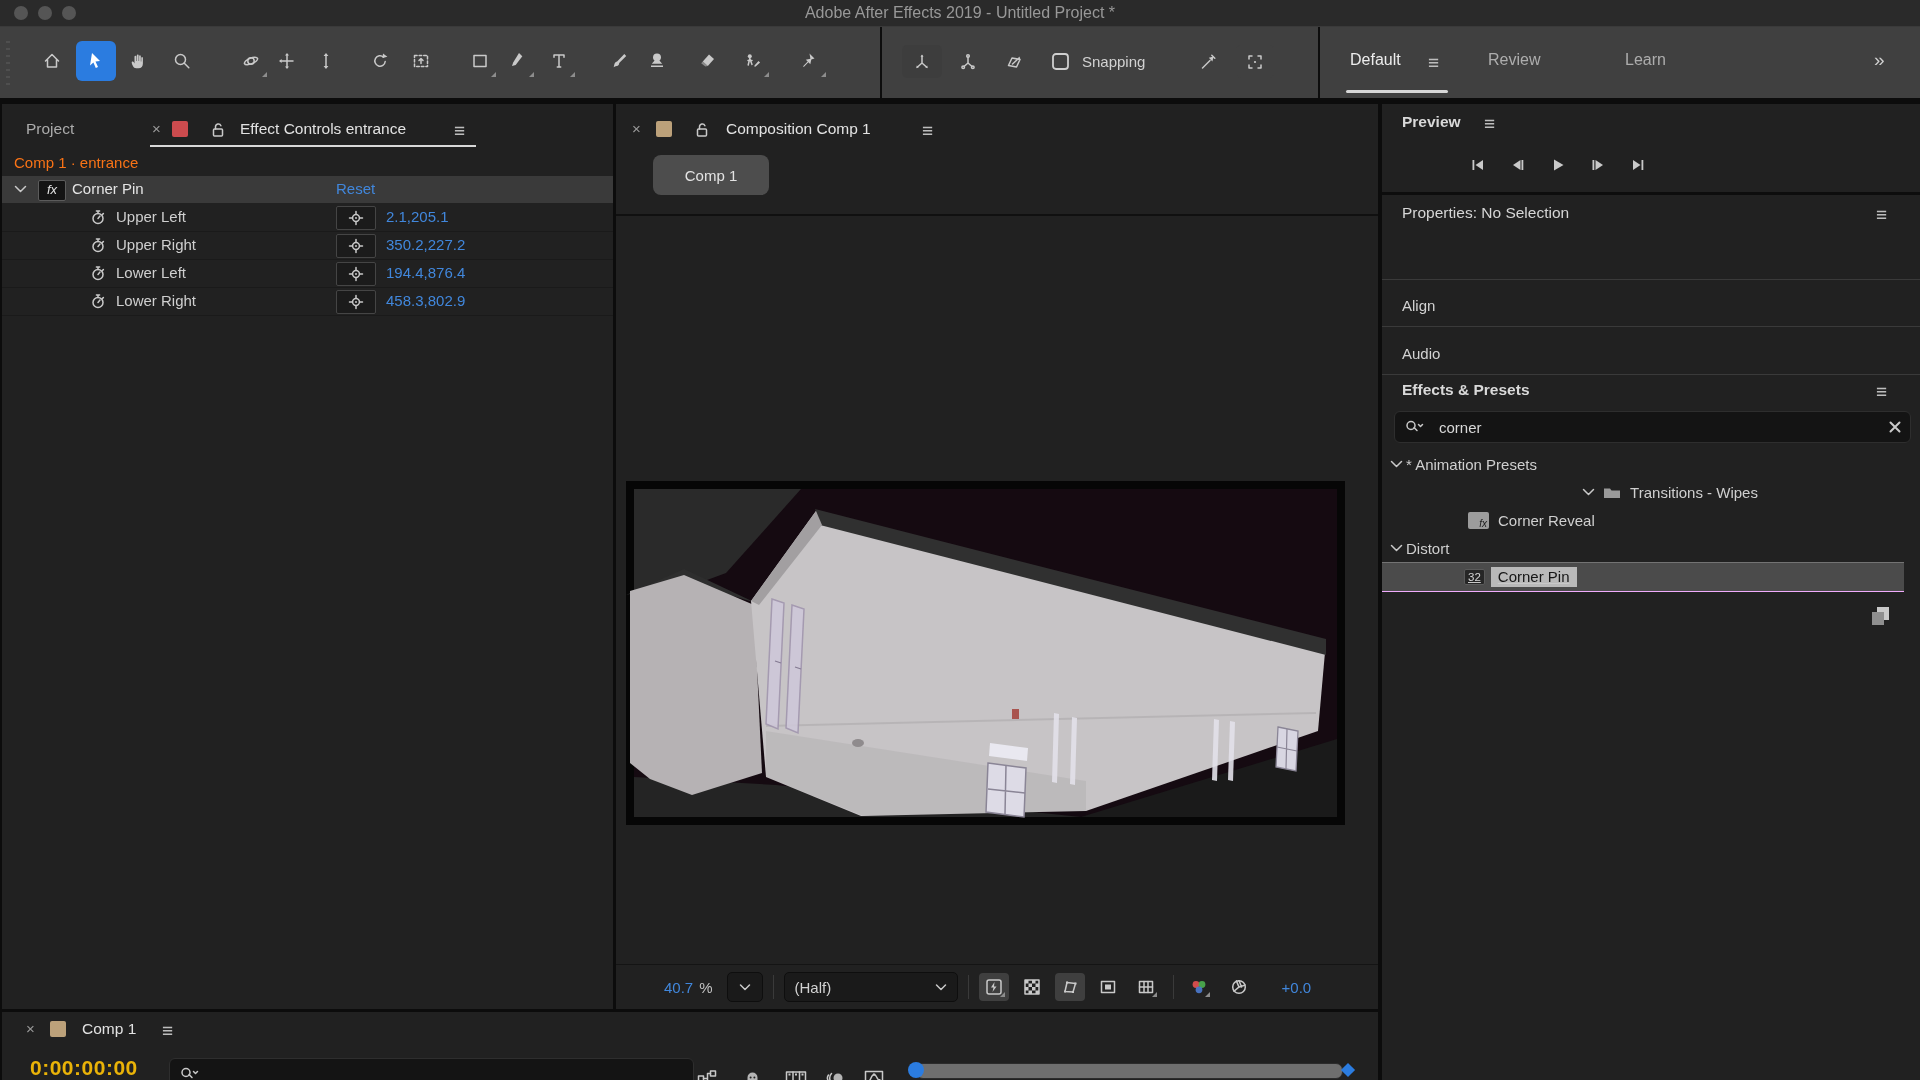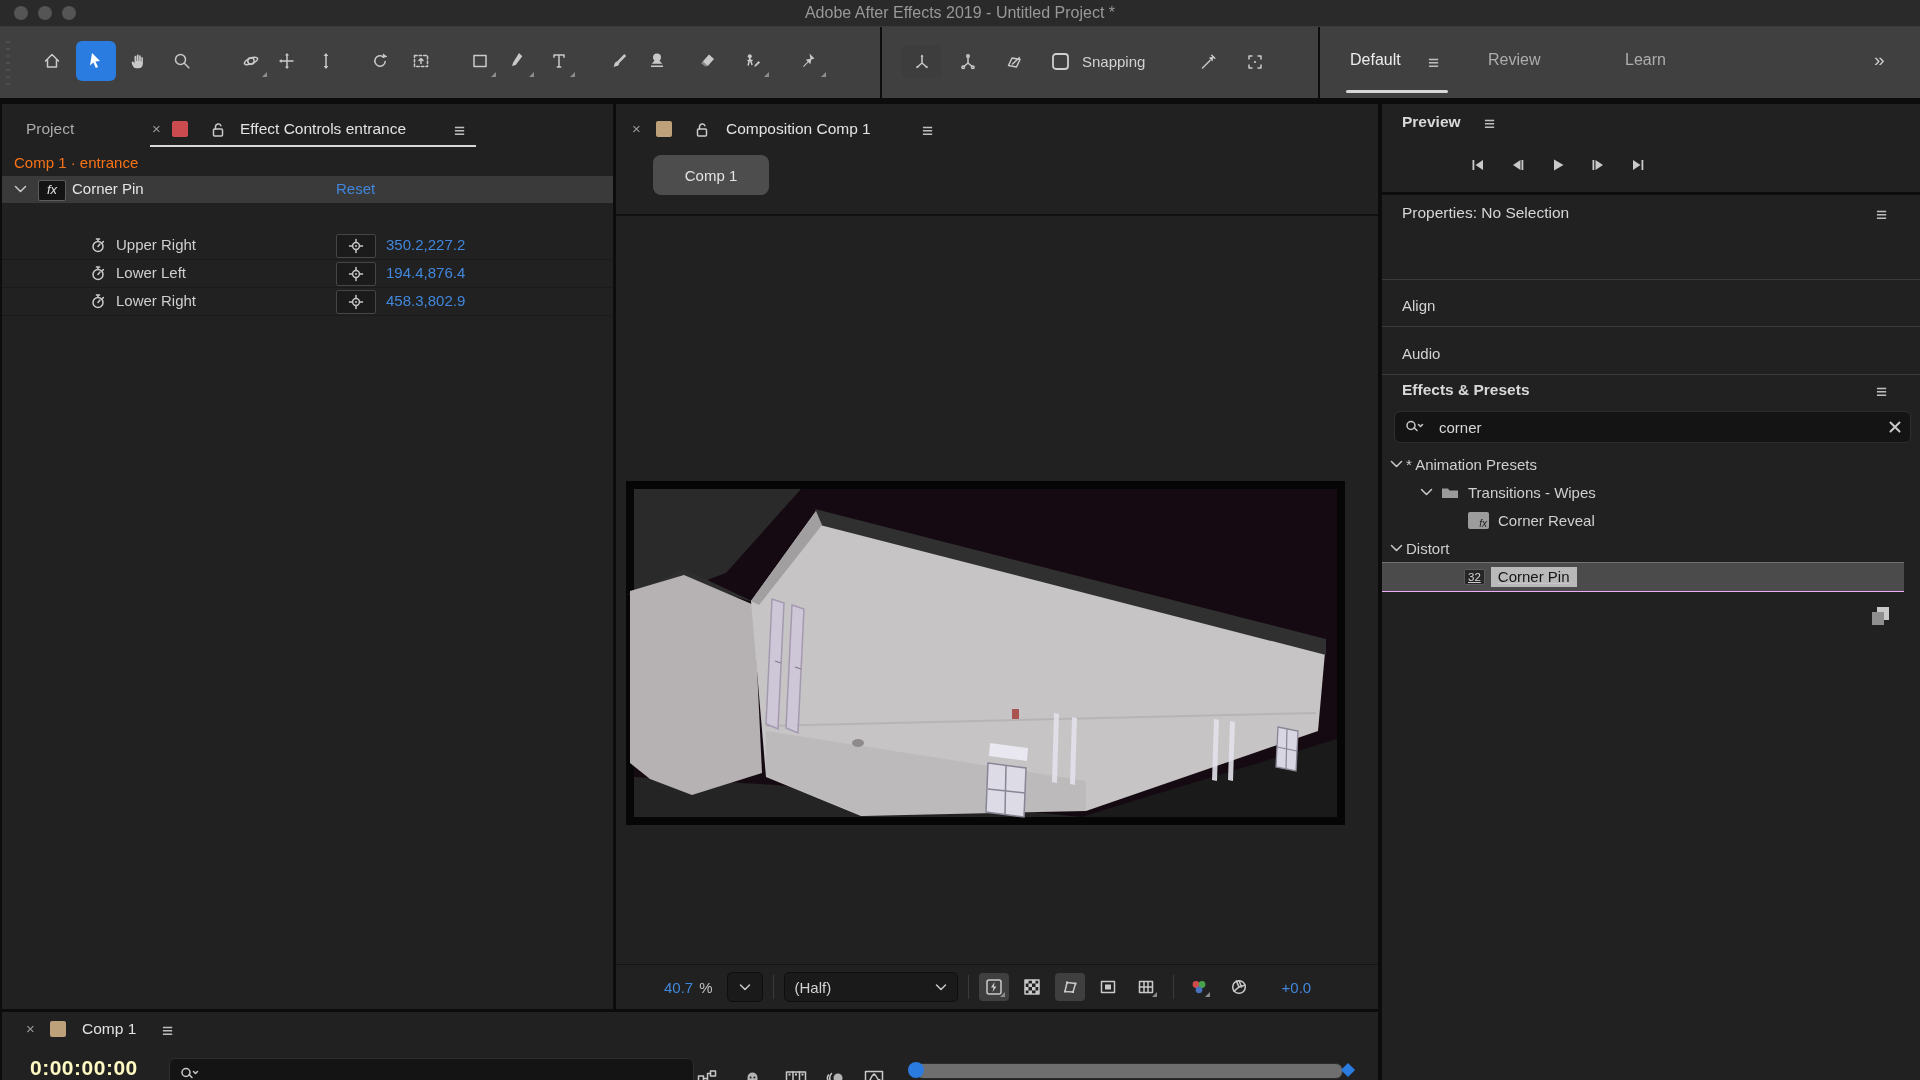--- a/index.html
+++ b/index.html
@@ -84,21 +84,21 @@
   .trow{position:absolute;left:0;width:100%;height:28px;display:flex;align-items:center;}
   .trow .cap{color:#cfcfcf;}
   .trow.sel{background:#4b4b4b;border-top:1px solid #737373;border-bottom:1px solid #f0abfc;text-decoration:underline;}
   .cp-label{background:#b9b9b9;color:#161616;padding:1px 7px 2px 7px;}
   .badge32{background:#262626;border:1px solid #5a5a5a;border-radius:2px;color:#d5d5d5;
            font-size:11.5px;padding:1px 3px;line-height:1.1;}
   .preset-chip{width:21px;height:17px;background:#9c9c9c;border-radius:2px;position:relative;}
   .preset-chip i{position:absolute;right:2px;bottom:0;font-size:10px;color:#1d1d1d;font-style:italic;}
 
   
-  .timecode{position:absolute;left:28px;top:44px;color:#fef9c3;font-size:21px;font-weight:bold;letter-spacing:.5px;}
+  .timecode{position:absolute;left:28px;top:44px;color:#eab308;font-size:21px;font-weight:bold;letter-spacing:.5px;}
   .tl-icon{position:absolute;top:56px;}
   .zoom-slider{position:absolute;top:50px;height:16px;}
   .zs-track{position:absolute;left:8px;right:8px;top:1px;height:14px;background:#6f6f6f;
             border:1px solid #2c2c2c;border-radius:7px;}
   .zs-knob{position:absolute;left:0;top:0;width:16px;height:16px;border-radius:50%;background:#2b7ce0;}
   .zs-diamond{position:absolute;right:-2px;top:3px;width:10px;height:10px;background:#2b7ce0;transform:rotate(45deg);}
 </style>
 </head>
 <body>
 
@@ -291,20 +291,37 @@
       <span class="abs" style="left:12px;top:8px;">
         <svg class="ic" width="13" height="10">
             <path class="stroke" d="M1.5 2.5 L6.5 7.5 L11.5 2.5"></path>
           </svg>
       </span>
       <span class="fxchip">fx</span>
       <span class="abs" style="left:70px;top:4px;color:#e4e4e4;">Corner Pin</span>
       <span class="reset-link">Reset</span>
     </div>
 
+    <div class="prow" style="top:99px;">
+      <span class="abs" style="left:86px;top:4px;">
+        <svg class="ic" width="20" height="20">
+            <circle class="stroke" cx="10" cy="11.5" r="5"></circle>
+            <path class="stroke" d="M10 6.5 V4.5 M8.4 4 h3.2 M10 11.5 l2-2.4 M14.3 7.6 l1.1-1.1"></path>
+          </svg>
+      </span>
+      <span class="lbl">Upper Left</span>
+      <span class="picker">
+        <svg class="ic" width="18" height="18">
+            <circle class="stroke" cx="9" cy="9" r="3.4"></circle>
+            <path class="stroke" d="M9 2.5 v2.4 M9 13.1 v2.4 M2.5 9 h2.4 M13.1 9 h2.4"></path>
+            <circle class="fill" cx="9" cy="9" r="1"></circle>
+          </svg>
+      </span>
+      <span class="pval">2.1,205.1</span>
+    </div>
     <div class="prow" style="top:127px;">
       <span class="abs" style="left:86px;top:4px;">
         <svg class="ic" width="20" height="20">
             <circle class="stroke" cx="10" cy="11.5" r="5"></circle>
             <path class="stroke" d="M10 6.5 V4.5 M8.4 4 h3.2 M10 11.5 l2-2.4 M14.3 7.6 l1.1-1.1"></path>
           </svg>
       </span>
       <span class="lbl">Upper Right</span>
       <span class="picker">
         <svg class="ic" width="18" height="18">
@@ -546,21 +563,21 @@
           <path class="stroke" d="M2.5 2.5 L11.5 11.5 M11.5 2.5 L2.5 11.5" style="stroke-width:2;"></path>
         </svg>
     </div>
 
     <div class="trow" style="top:346px;">
       <svg class="ic" width="13" height="10" style="margin-left:8px;">
           <path class="stroke" d="M1.5 2.5 L6.5 7.5 L11.5 2.5"></path>
         </svg>
       <span class="cap" style="margin-left:3px;">* Animation Presets</span>
     </div>
-    <div class="trow" style="top:374px;">
+    <div class="trow" style="top:374px;justify-content:center;">
       <svg class="ic" width="13" height="10" style="margin-left:38px;">
           <path class="stroke" d="M1.5 2.5 L6.5 7.5 L11.5 2.5"></path>
         </svg>
       <svg class="ic" width="20" height="16" style="margin-left:7px;">
           <path d="M2 4.5 h6 l1.5 2 H18 V14 H2 Z" fill="#9a9a9a"></path>
         </svg>
       <span class="cap" style="margin-left:8px;">Transitions - Wipes</span>
     </div>
     <div class="trow" style="top:402px;">
       <span class="preset-chip" style="margin-left:86px;">

